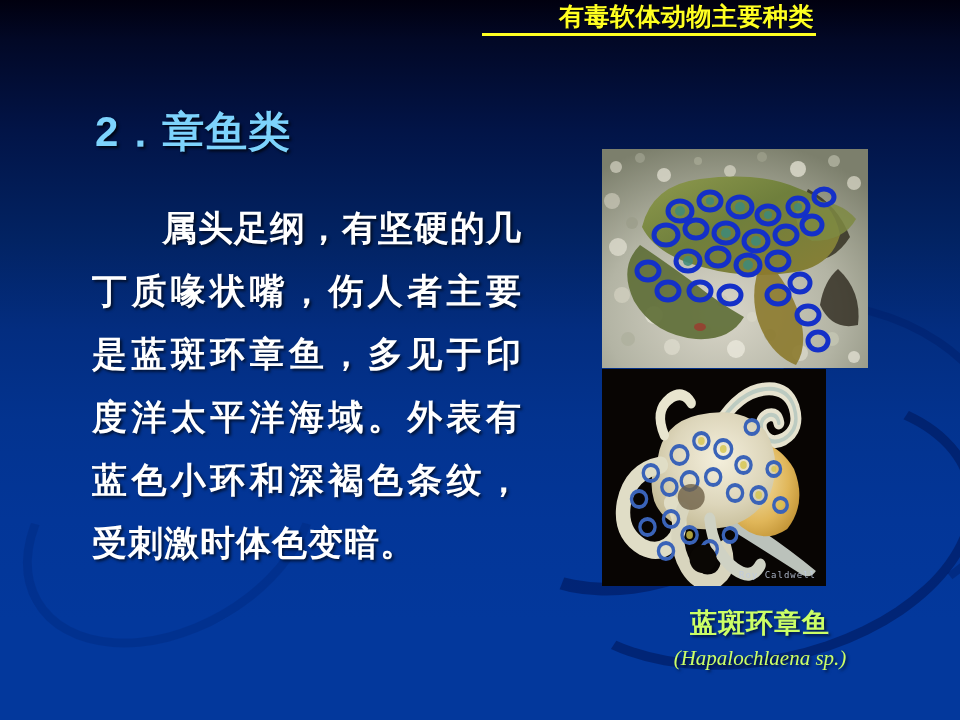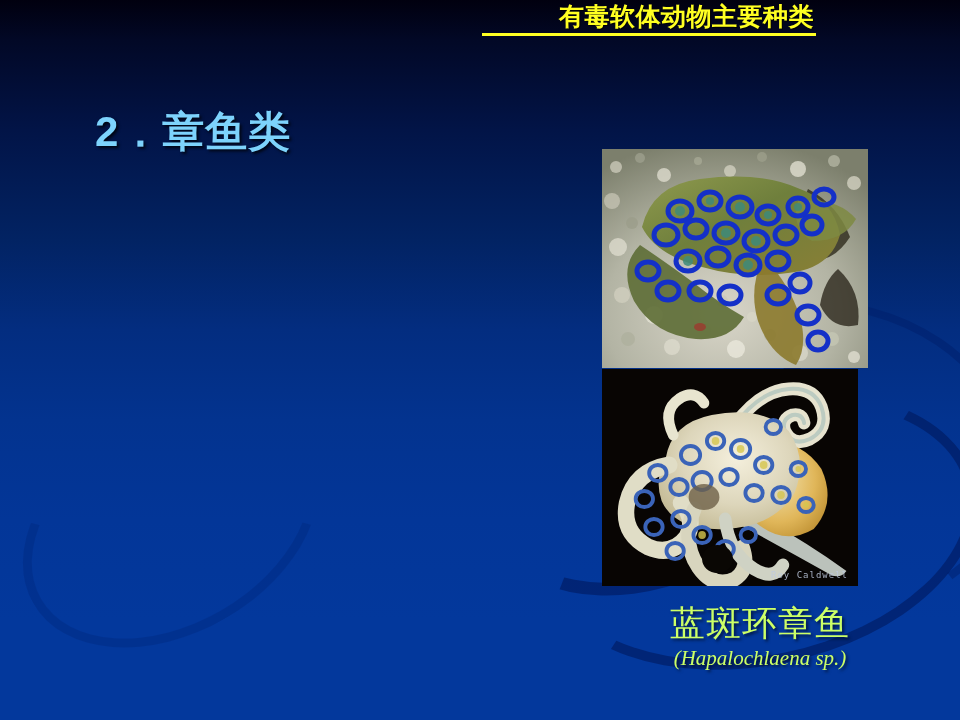--- a/index.html
+++ b/index.html
@@ -139,21 +139,21 @@
   .photo-top {
     left: 602px;
     top: 149px;
     width: 266px;
     height: 219px;
     background: #9aa08c;
   }
   .photo-bottom {
     left: 602px;
     top: 369px;
-    width: 256px;
+    width: 224px;
     height: 217px;
     background: #0369a1;
   }
   .photo svg { display: block; width: 100%; height: 100%; }
 
   .photo-credit {
     position: absolute;
     right: 10px;
     bottom: 6px;
     color: #bfcadf;
@@ -166,22 +166,22 @@
   
   .caption {
     position: absolute;
     left: 560px;
     top: 606px;
     width: 400px;
     text-align: center;
     color: #ccff66;
   }
   .caption-cn {
-    font-size: 35px;
-    font-weight: normal;
+    font-size: 27px;
+    font-weight: bold;
     line-height: 34px;
     letter-spacing: 1px;
     text-shadow: 2px 2px 3px rgba(0,0,0,0.6);
   }
   .caption-sci {
     font-family: "Liberation Serif", "DejaVu Serif", serif;
     font-style: italic;
     font-size: 21px;
     line-height: 36px;
     text-shadow: 2px 2px 3px rgba(0,0,0,0.6);
@@ -198,20 +198,21 @@
   <div class="swirl swirl-c"></div>
   <div class="swirl swirl-d"></div>
 
   <div class="header-band">
     <div class="slide-title">有毒软体动物主要种类</div>
     <div class="title-rule"></div>
   </div>
 
   <div class="section-heading">2．章鱼类</div>
 
+  <div class="body-text">属头足纲，有坚硬的几丁质喙状嘴，伤人者主要是蓝斑环章鱼，多见于印度洋太平洋海域。外表有蓝色小环和深褐色条纹，受刺激时体色变暗。</div>
 
   <div class="photo photo-top">
     <svg viewBox="0 0 266 219" preserveAspectRatio="none">
       <defs>
         <radialGradient id="rubbleG" cx="45%" cy="75%" r="80%">
           <stop offset="0%" stop-color="#d9d6c9"></stop>
           <stop offset="55%" stop-color="#b3b4a4"></stop>
           <stop offset="100%" stop-color="#7c7f6c"></stop>
         </radialGradient>
         <linearGradient id="bodyG" x1="0" y1="0" x2="1" y2="1">

